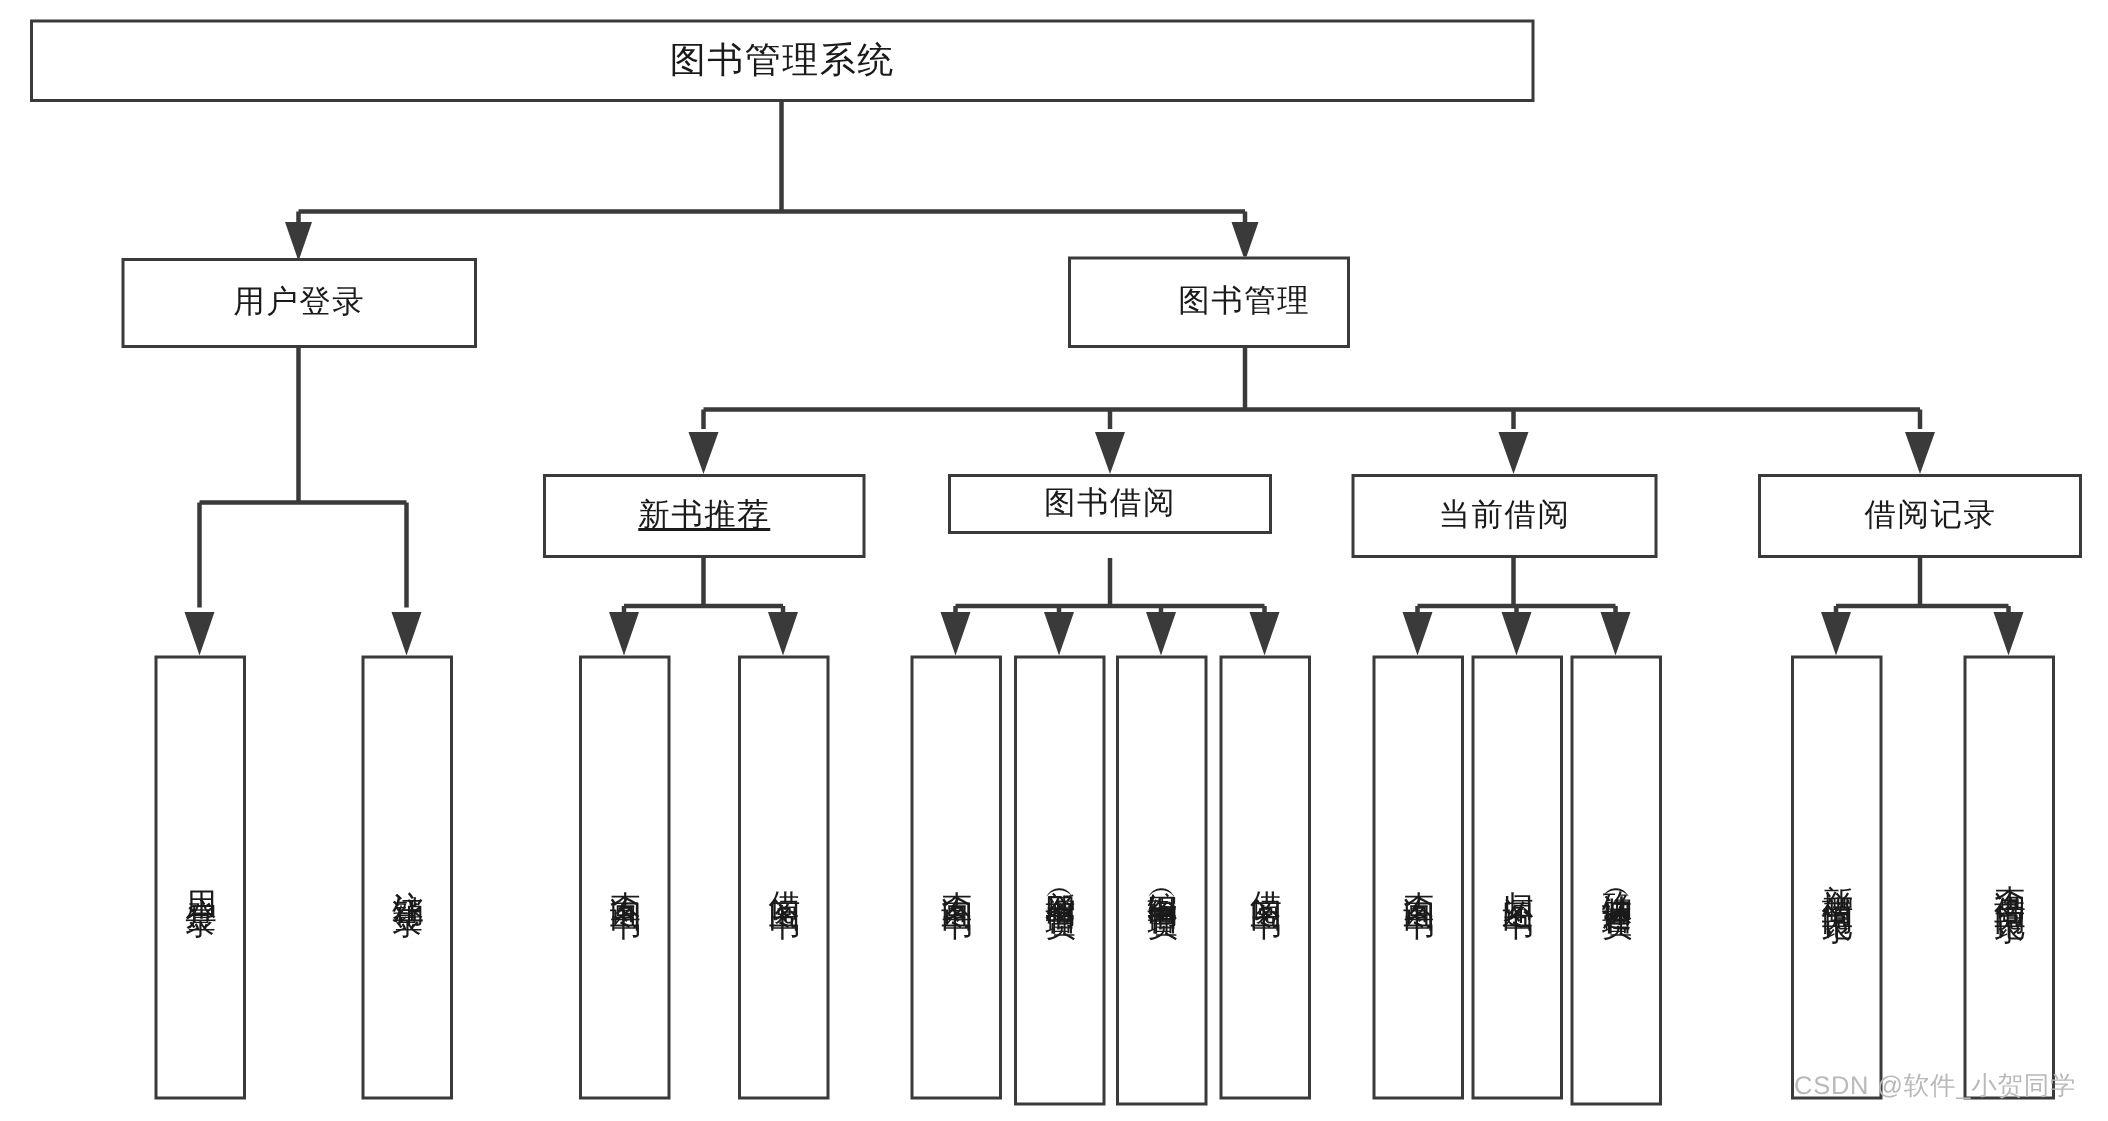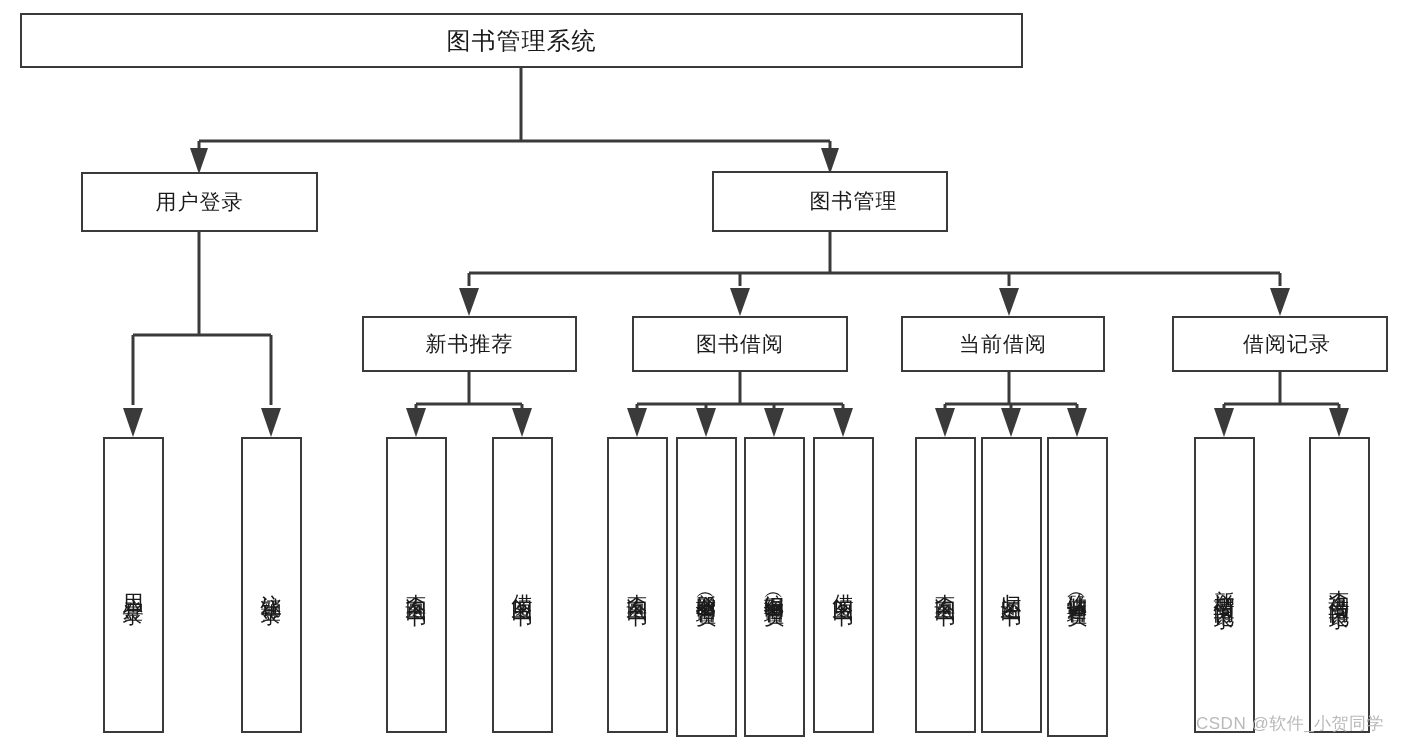--- a/index.html
+++ b/index.html
@@ -131,28 +131,28 @@
     </g>
   </svg>
 
   <div class="node h-node" id="node-root" style="left:20px;top:13px;width:1003px;height:55px;">
     <span class="lbl">图书管理系统</span>
   </div>
 
   <div class="node h-node" style="left:81px;top:172px;width:237px;height:60px;">
     <span class="lbl">用户登录</span>
   </div>
-  <div class="node h-node" style="left:712px;top:171px;width:236px;height:61px;padding-left:47px;">
+  <div class="node h-node" style="left:712px;top:171px;width:188px;height:61px;padding-left:47px;">
     <span class="lbl">图书管理</span>
   </div>
 
-  <div class="node h-node" style="left:362px;top:316px;width:215px;height:56px;">
+  <div class="node h-node" style="left:362px;top:316px;width:215px;height:56px;text-decoration:underline;">
     <span class="lbl">新书推荐</span>
   </div>
-  <div class="node h-node" style="left:632px;top:316px;width:216px;height:56px;">
+  <div class="node h-node" style="left:632px;top:316px;width:216px;height:40px;">
     <span class="lbl">图书借阅</span>
   </div>
   <div class="node h-node" style="left:901px;top:316px;width:204px;height:56px;">
     <span class="lbl">当前借阅</span>
   </div>
   <div class="node h-node" style="left:1172px;top:316px;width:216px;height:56px;padding-left:14px;">
     <span class="lbl">借阅记录</span>
   </div>
 
   <div class="node v-node" style="left:103px;top:437px;width:61px;height:296px;">

